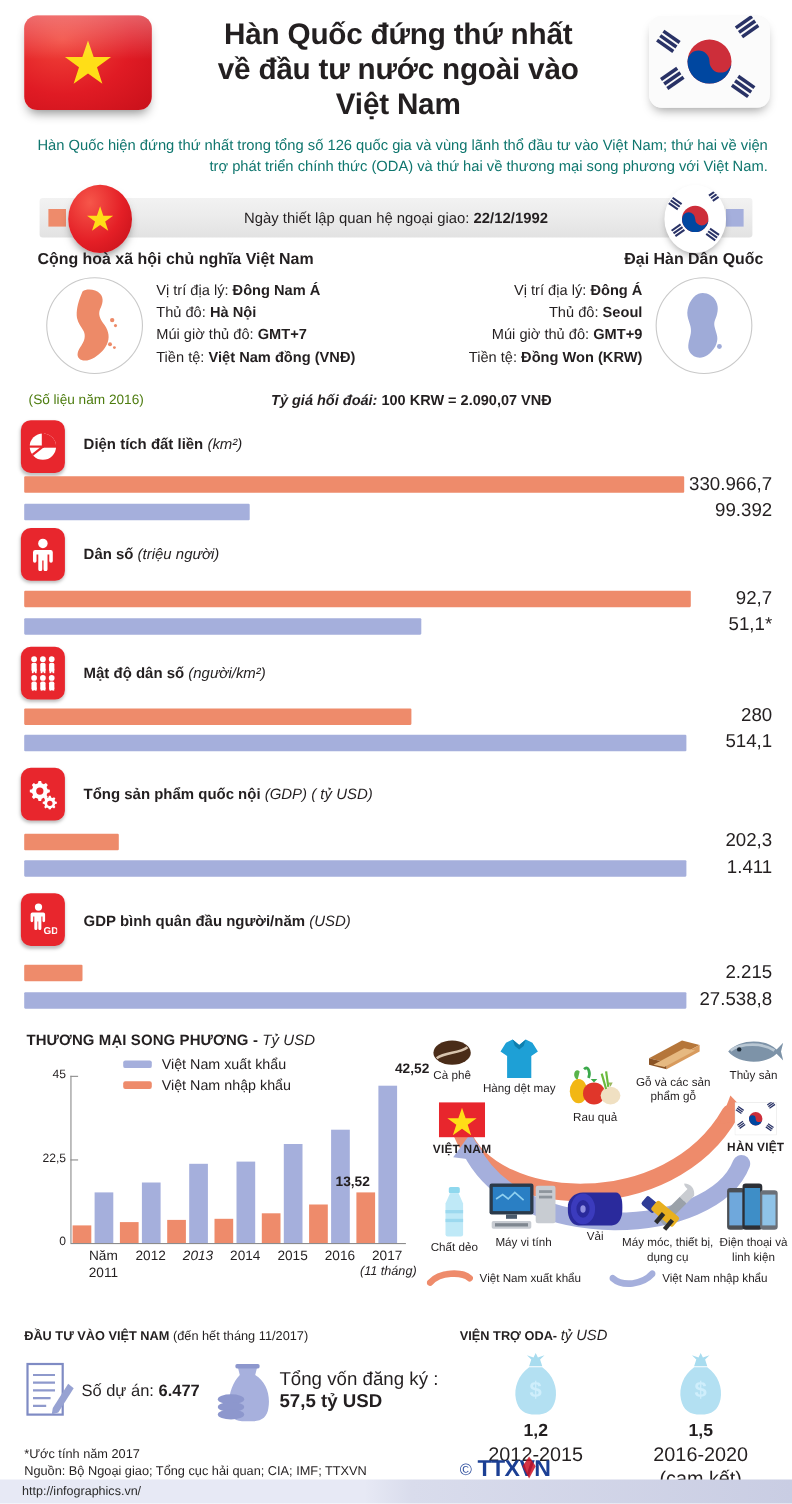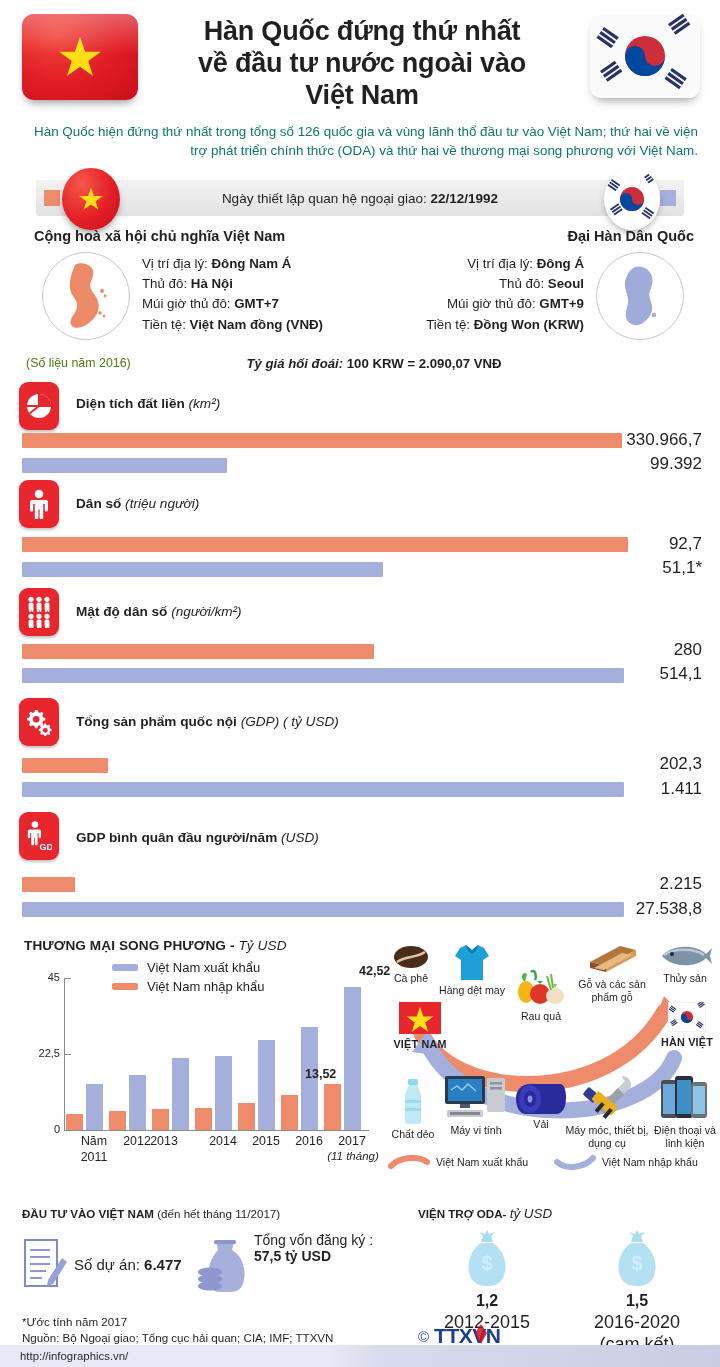--- a/index.html
+++ b/index.html
@@ -449,21 +449,21 @@
           <div class="cbar b" style="height:143px;"></div>
         </div>
 
         <div class="dlab" style="left:247px;top:-14px;margin-left:47px;">42,52</div>
         <div class="dlab" style="left:240px;top:89px;">13,52</div>
       </div>
 
       <div class="xlab" style="left:46px;">Năm</div>
       <div class="xlab2" style="left:46px;">2011</div>
       <div class="xlab" style="left:89px;">2012</div>
-      <div class="xlab" style="left:116px;">2013</div>
+      <div class="xlab" style="left:132px;font-style:italic;">2013</div>
       <div class="xlab" style="left:175px;">2014</div>
       <div class="xlab" style="left:218px;">2015</div>
       <div class="xlab" style="left:261px;">2016</div>
       <div class="xlab" style="left:304px;">2017</div>
       <div class="xlab2" style="left:285px;width:92px;font-style:italic;font-size:11.5px;">(11 tháng)</div>
     </div>
   </div>
 
   <div class="flow">
     <svg width="342" height="250" viewBox="0 0 342 250" style="position:absolute;left:0;top:0;">
@@ -650,21 +650,21 @@
 
     <div style="position:absolute;left:196px;top:42px;">
       <svg width="54" height="56" viewBox="0 0 54 56">
         <path d="M20,4 L38,4 L36,12 C46,18 50,30 48,42 C47,50 42,54 34,54 L24,54 C16,54 12,48 12,40 C12,28 16,18 22,12 Z" fill="#a7b0dd"></path>
         <rect x="18" y="2" width="22" height="4" rx="1.5" fill="#8d97cd"></rect>
         <ellipse cx="14" cy="34" rx="12" ry="4.5" fill="#8d97cd"></ellipse>
         <ellipse cx="14" cy="41" rx="12" ry="4.5" fill="#8d97cd"></ellipse>
         <ellipse cx="14" cy="48" rx="12" ry="4.5" fill="#8d97cd"></ellipse>
       </svg>
     </div>
-    <div class="stat-txt" style="left:254px;top:36px;font-size:14px;">
+    <div class="stat-txt" style="left:254px;top:48px;font-size:17px;">
       <div>Tổng vốn đăng ký :</div>
       <div style="font-weight:bold;">57,5 tỷ USD</div>
     </div>
 
     <div style="position:absolute;left:455px;top:32px;">
       <svg width="64" height="64" viewBox="0 0 64 64">
         <path d="M26,14 L38,14 L36,8 L40,4 L34,6 L32,2 L30,6 L24,4 L28,8 Z" fill="#a8dcef"></path>
         <path d="M26,15 C16,22 12,34 14,44 C16,54 22,58 32,58 C42,58 48,54 50,44 C52,34 48,22 38,15 Z" fill="#b3e0f2"></path>
         <text x="32" y="42" text-anchor="middle" font-family="Liberation Sans, sans-serif" font-size="20" font-weight="bold" fill="#cfeefb">$</text>
       </svg>

